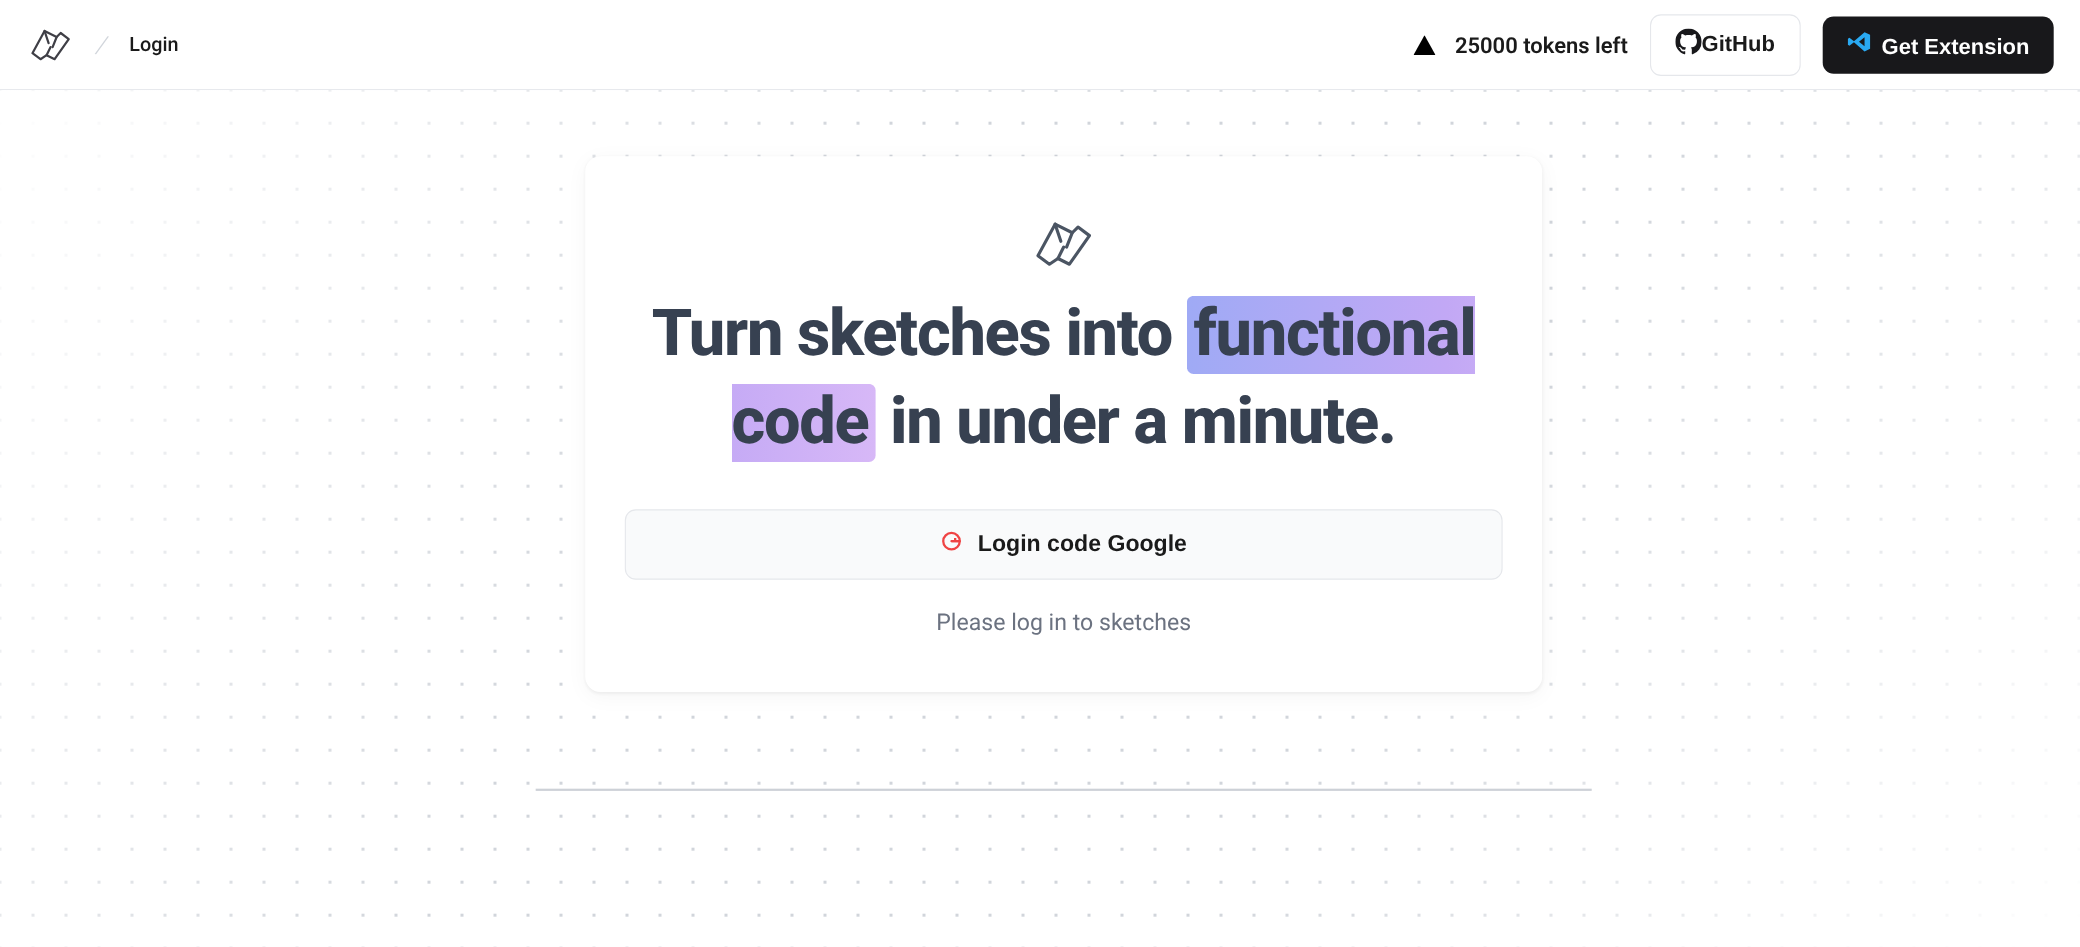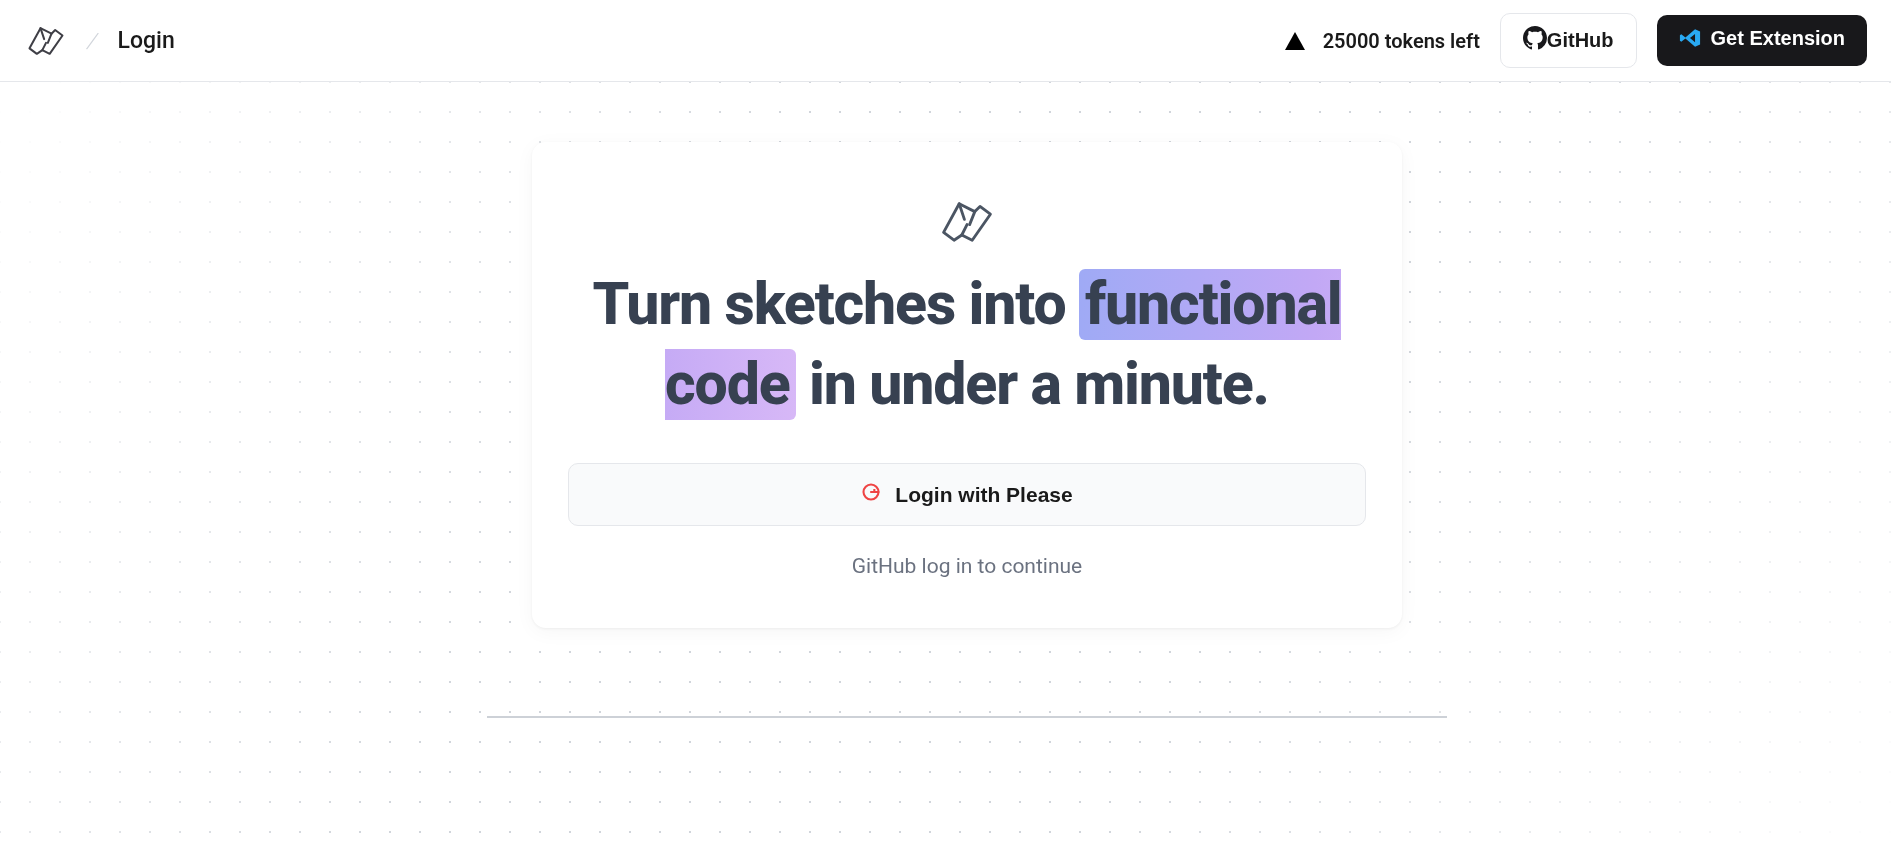--- a/index.html
+++ b/index.html
@@ -41,21 +41,21 @@
     }
     
     .slash {
       color: #d1d5db;
       font-size: 24px;
       font-weight: 300;
       transform: rotate(15deg);
     }
     
     .breadcrumb {
-      font-size: 23px;
+      font-size: 18px;
       color: #1a1a1a;
       font-weight: 500;
     }
     
     .header-right {
       display: flex;
       align-items: center;
       gap: 20px;
     }
     
@@ -83,21 +83,21 @@
       border: 1px solid #e5e7eb;
       border-radius: 10px;
       font-size: 20px;
       font-weight: 600;
       color: #1a1a1a;
       cursor: pointer;
     }
     
     .extension-btn {
       display: flex;
-      align-items: flex-start;
+      align-items: flex-end;
       gap: 10px;
       padding: 12px 22px;
       background: #18181b;
       border: none;
       border-radius: 10px;
       font-size: 20px;
       font-weight: 600;
       color: #ffffff;
       cursor: pointer;
     }
@@ -258,20 +258,20 @@
 
     <button class="google-btn">
       <span>
         <svg width="20" height="20" viewBox="0 0 24 24" fill="none" stroke="#ef4444" stroke-width="2.5">
           <circle cx="12" cy="12" r="9"></circle>
           <path d="M12 12 L21 12" stroke-linecap="round"></path>
           <path d="M15 12 L15 9" stroke="#ffffff" stroke-width="4" stroke-linecap="butt"></path>
           <path d="M12 12 L20 12 M16 12 L16 8.5" stroke="#ef4444" stroke-width="2.5"></path>
         </svg>
       </span>
-      <span>Login with Please</span>
+      <span>Login code Google</span>
     </button>
 
-    <p class="continue-text">GitHub log in to continue</p>
+    <p class="continue-text">Please log in to sketches</p>
   </div>
 
   <div class="bottom-line"></div>
 </main>
 
 </body></html>

